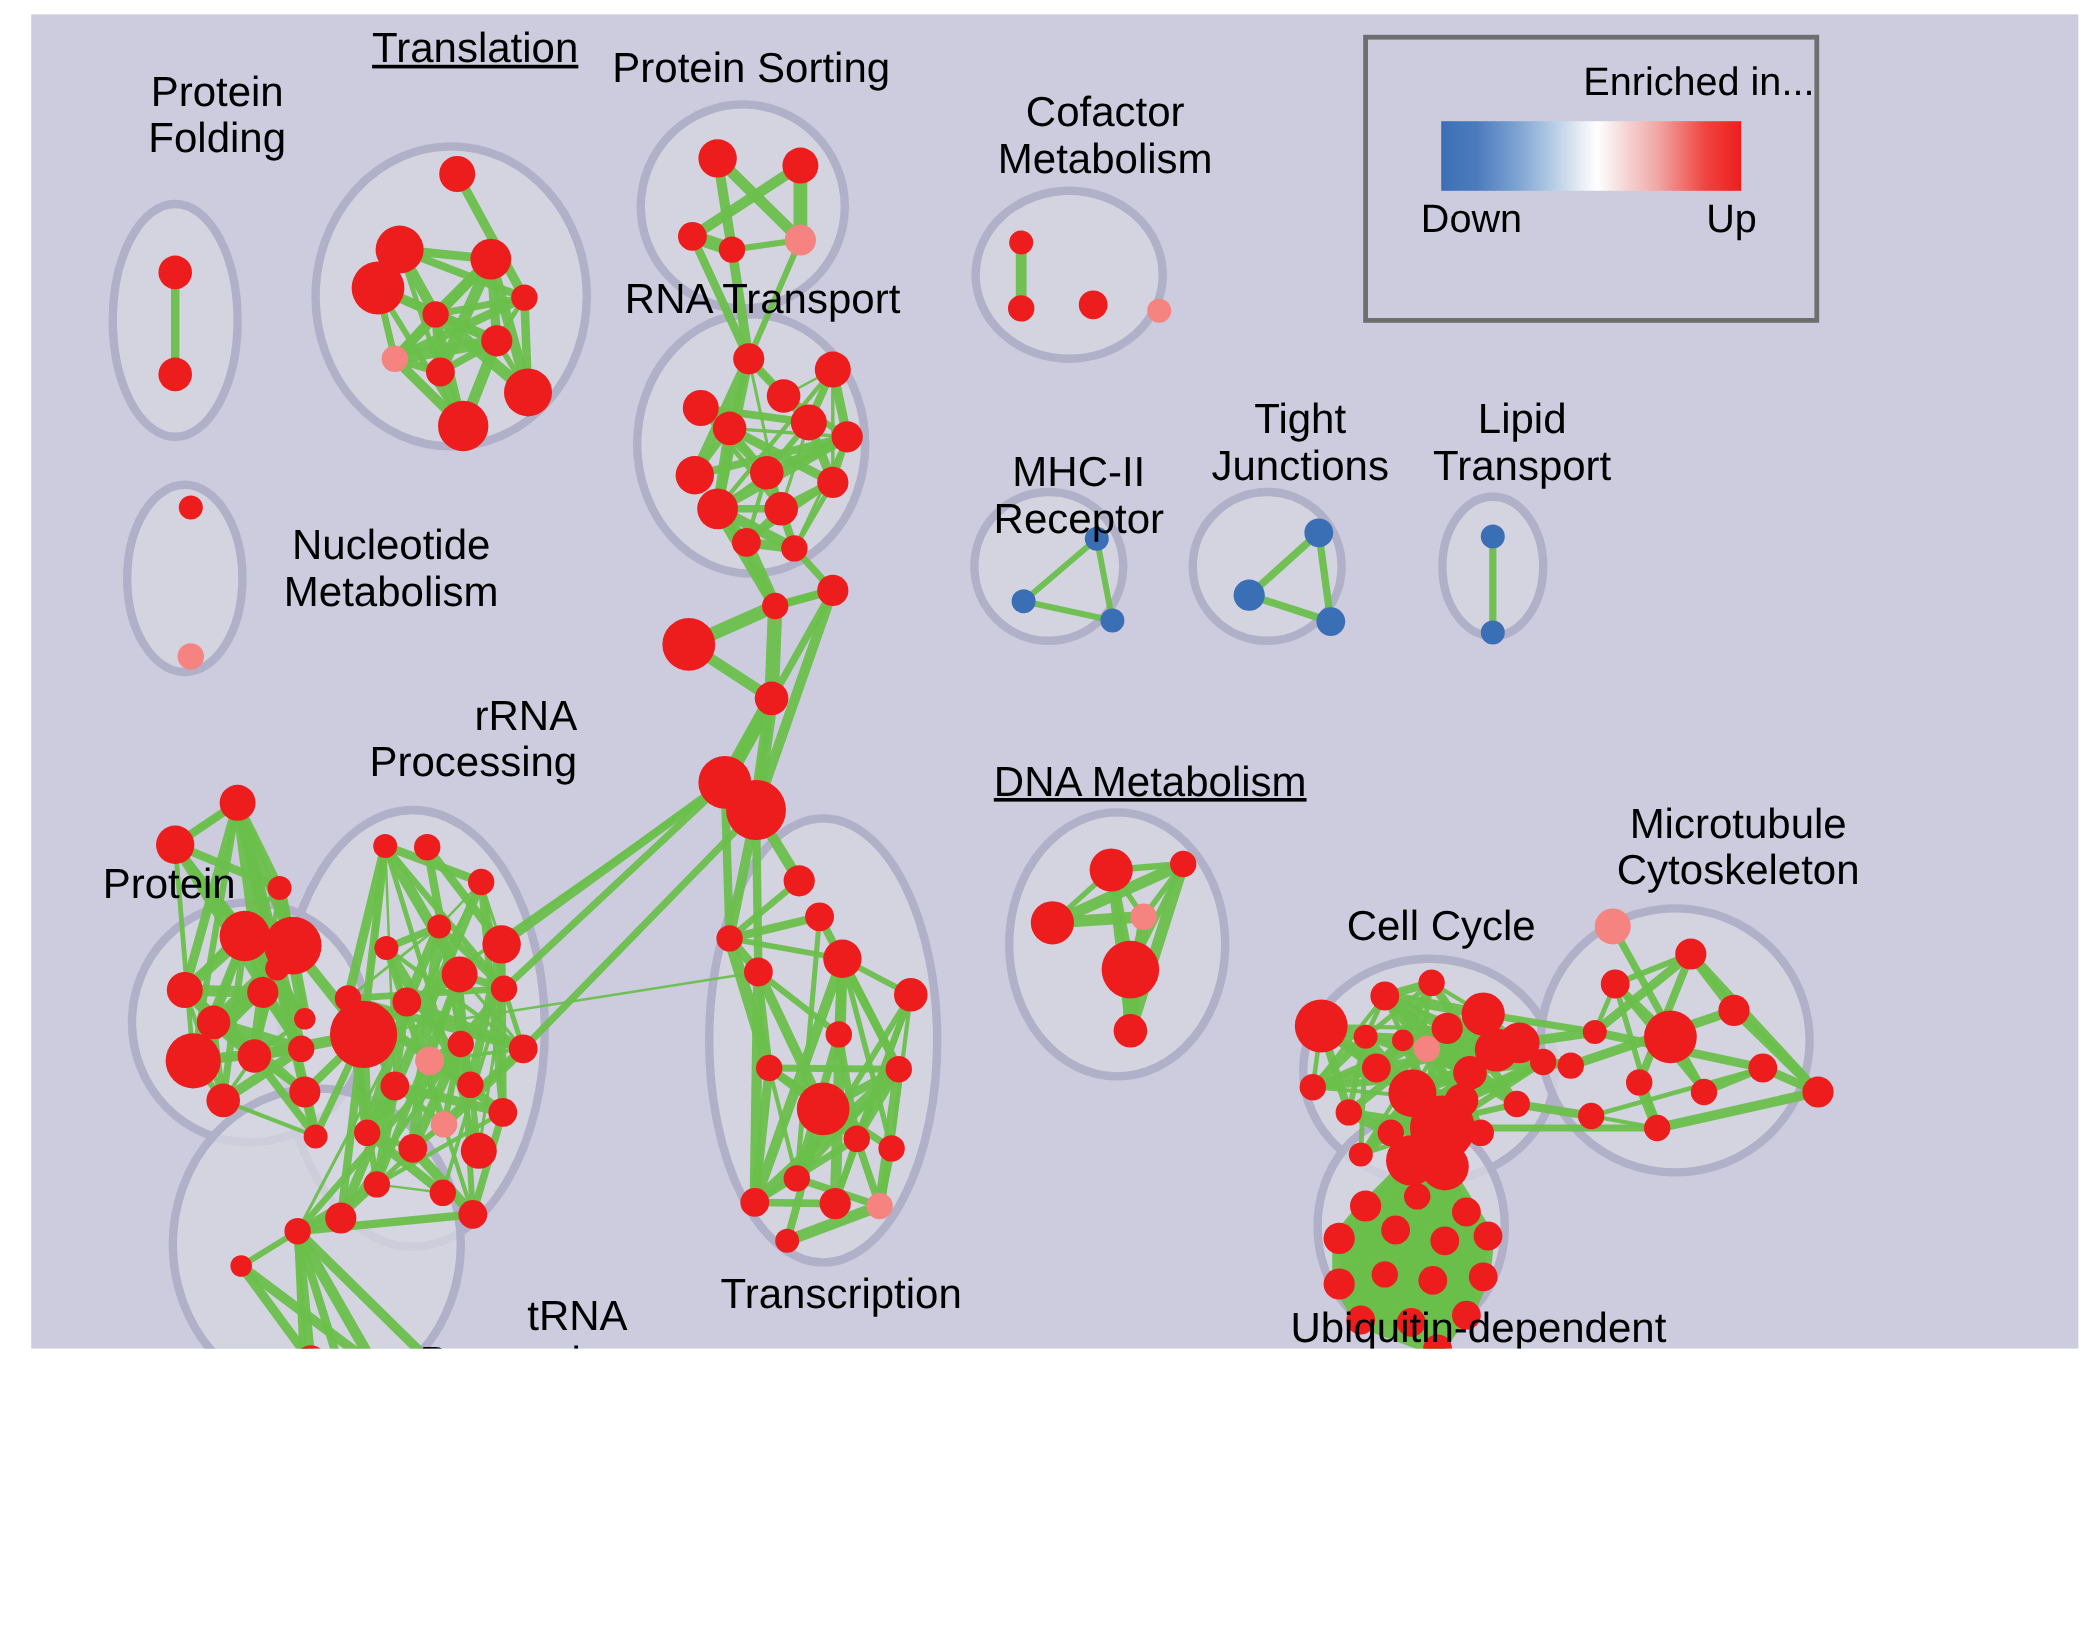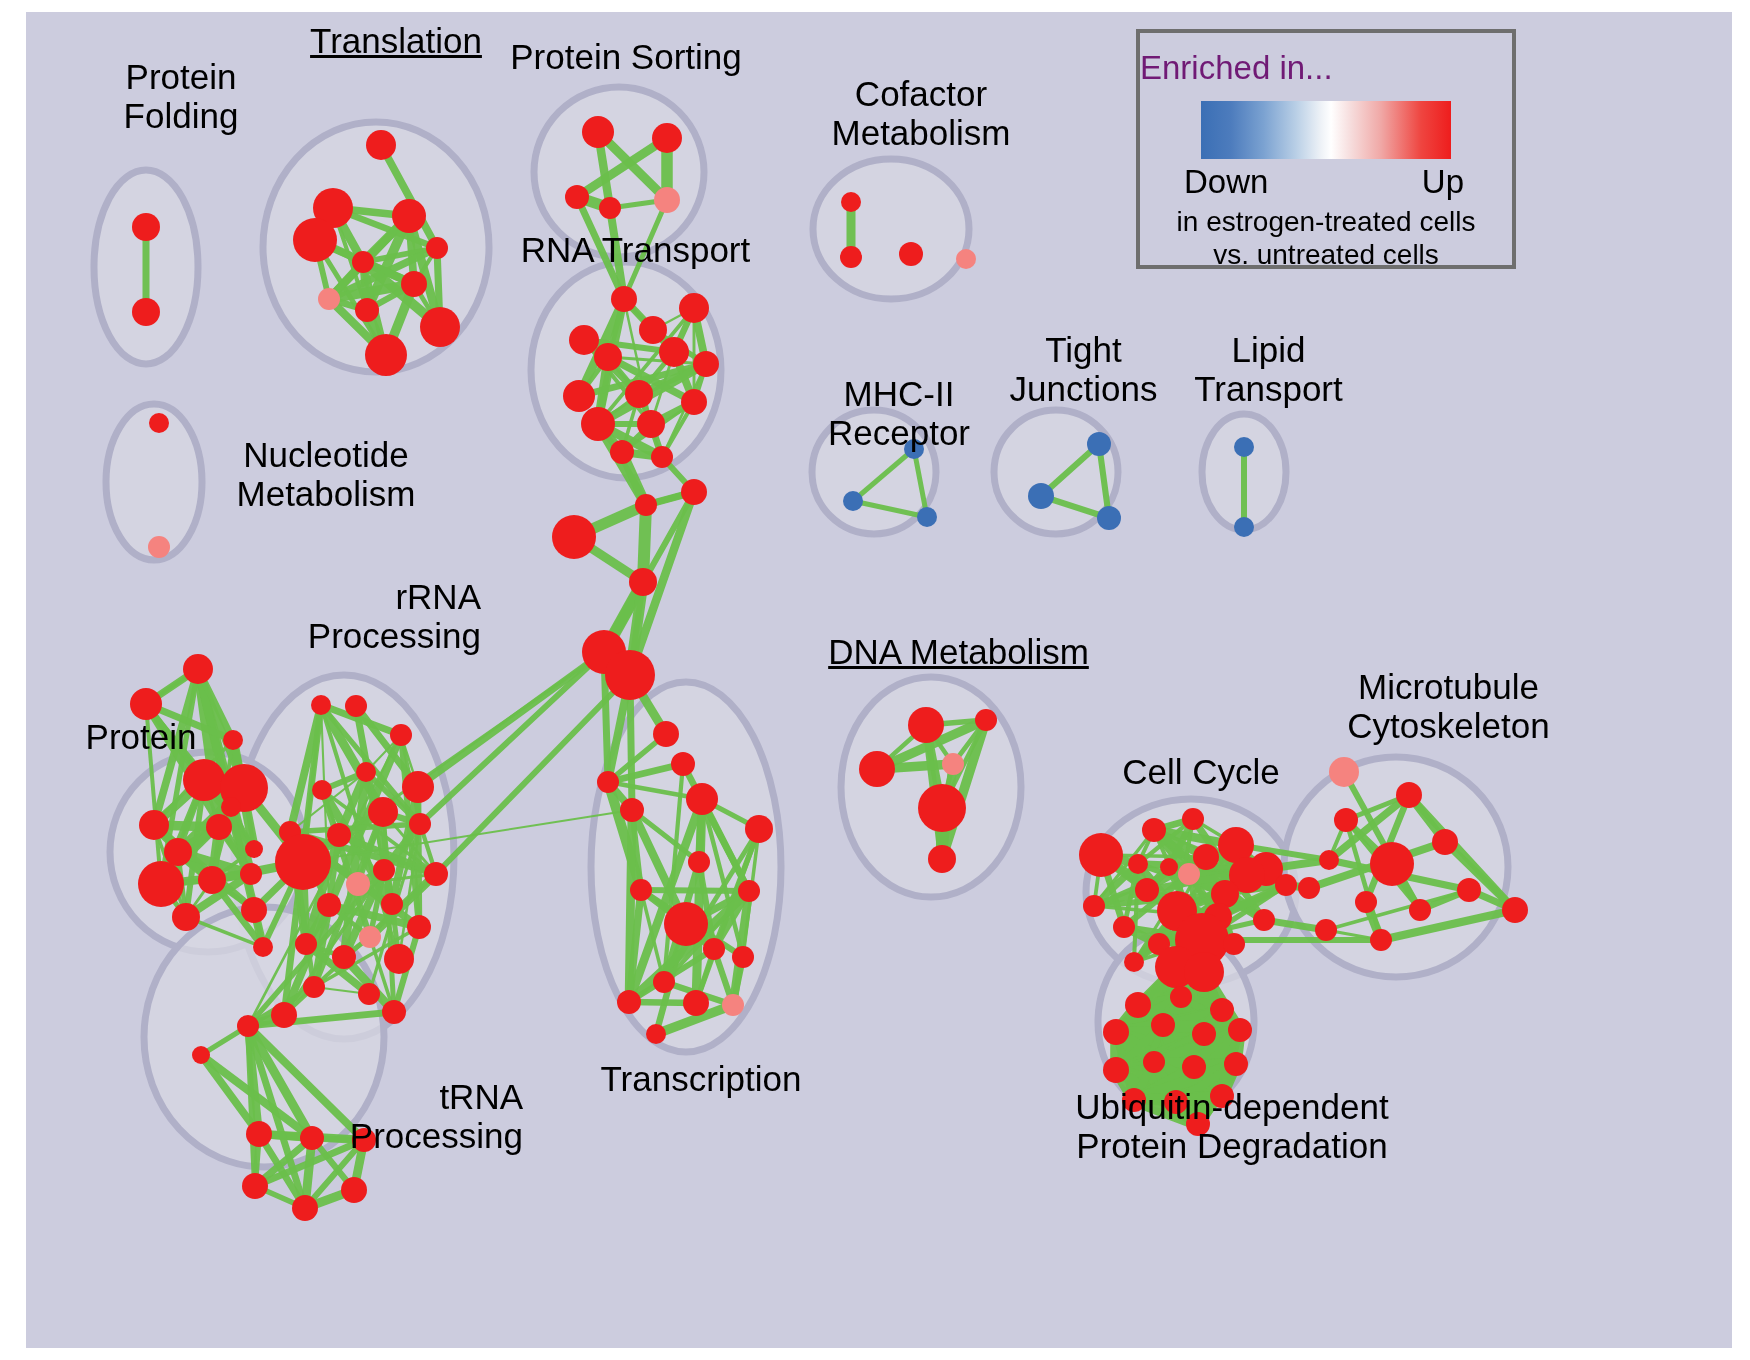--- a/index.html
+++ b/index.html
@@ -1,18 +1,18 @@
 <!DOCTYPE html>
 <html><head>
 <meta charset="utf-8">
 <style>
   html,body{margin:0;padding:0;background:#ffffff;}
   #stage{
     position:relative;
-    width:1750px;height:1360px;
+    width:1750px;height:1124px;
     background:#ffffff;
     font-family:"Liberation Sans", sans-serif;
     overflow:hidden;
   }
   #canvas{
     position:absolute;
     left:26px; top:12px;
     width:1706px; height:1336px;
     background:#ccccde;
     overflow:hidden;
@@ -34,23 +34,23 @@
   
   #legend{
     position:absolute;
     left:1110px; top:17px;
     width:380px; height:240px;
     background:#ccccde;
     border:4px solid #6e6e6e;
     box-sizing:border-box;
   }
   #legend .ltitle{
-    text-align:left;
+    text-align:right;
     font-size:33px;
-    color:#701a75;
+    color:#000000;
     margin-top:16px;
   }
   #legend .bar{
     margin:14px auto 0 auto;
     width:250px;height:58px;
     background:linear-gradient(to right,
        #3b6fb5 0%, #4d7cbd 12%, #7ba2d1 25%, #b9cfe6 38%,
        #eef2f7 48%, #ffffff 52%, #f6dcdc 60%,
        #f0a8a6 72%, #ef4540 88%, #ee1d1d 100%);
   }
@@ -875,18 +875,16 @@
 Protein Degradation</div>
       </div>
 
     <div id="legend">
       <div class="ltitle">Enriched in...</div>
       <div class="bar"></div>
       <div class="ends">
         <span class="dn">Down</span>
         <span class="up">Up</span>
       </div>
-      <div class="sub">in estrogen-treated cells
-vs. untreated cells</div>
     </div>
 
   </div>
 </div>
 
 </body></html>

